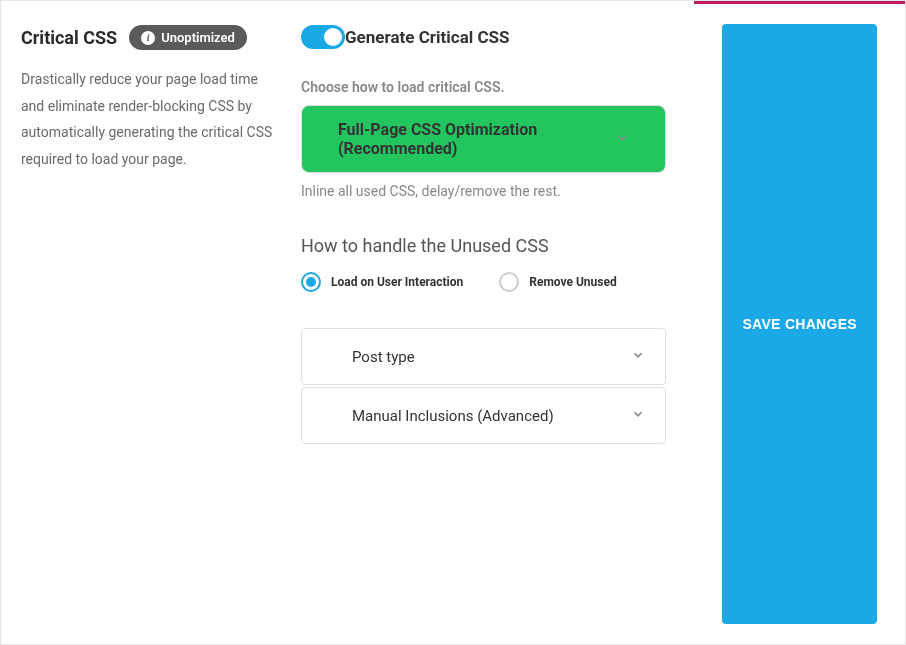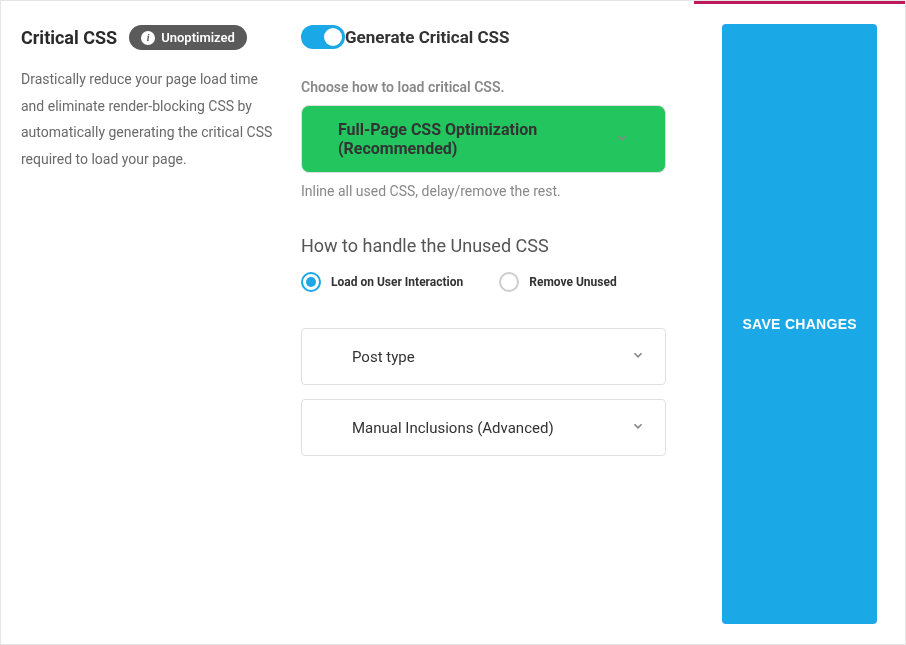--- a/index.html
+++ b/index.html
@@ -179,21 +179,21 @@
       border-radius: 4px;
       background: #fff;
       padding: 18px 20px;
       display: flex;
       align-items: center;
       justify-content: space-between;
       cursor: pointer;
       margin-top: 24px;
     }
     .expander + .expander {
-      margin-top: 14px;
+      margin-top: 2px;
     }
     .expander-label {
       font-size: 15px;
       font-weight: 400;
       color: #333;
       padding-left: 30px;
     }
     .footer {
       border-top: 3px solid #be185d;
       padding: 20px 28px;

